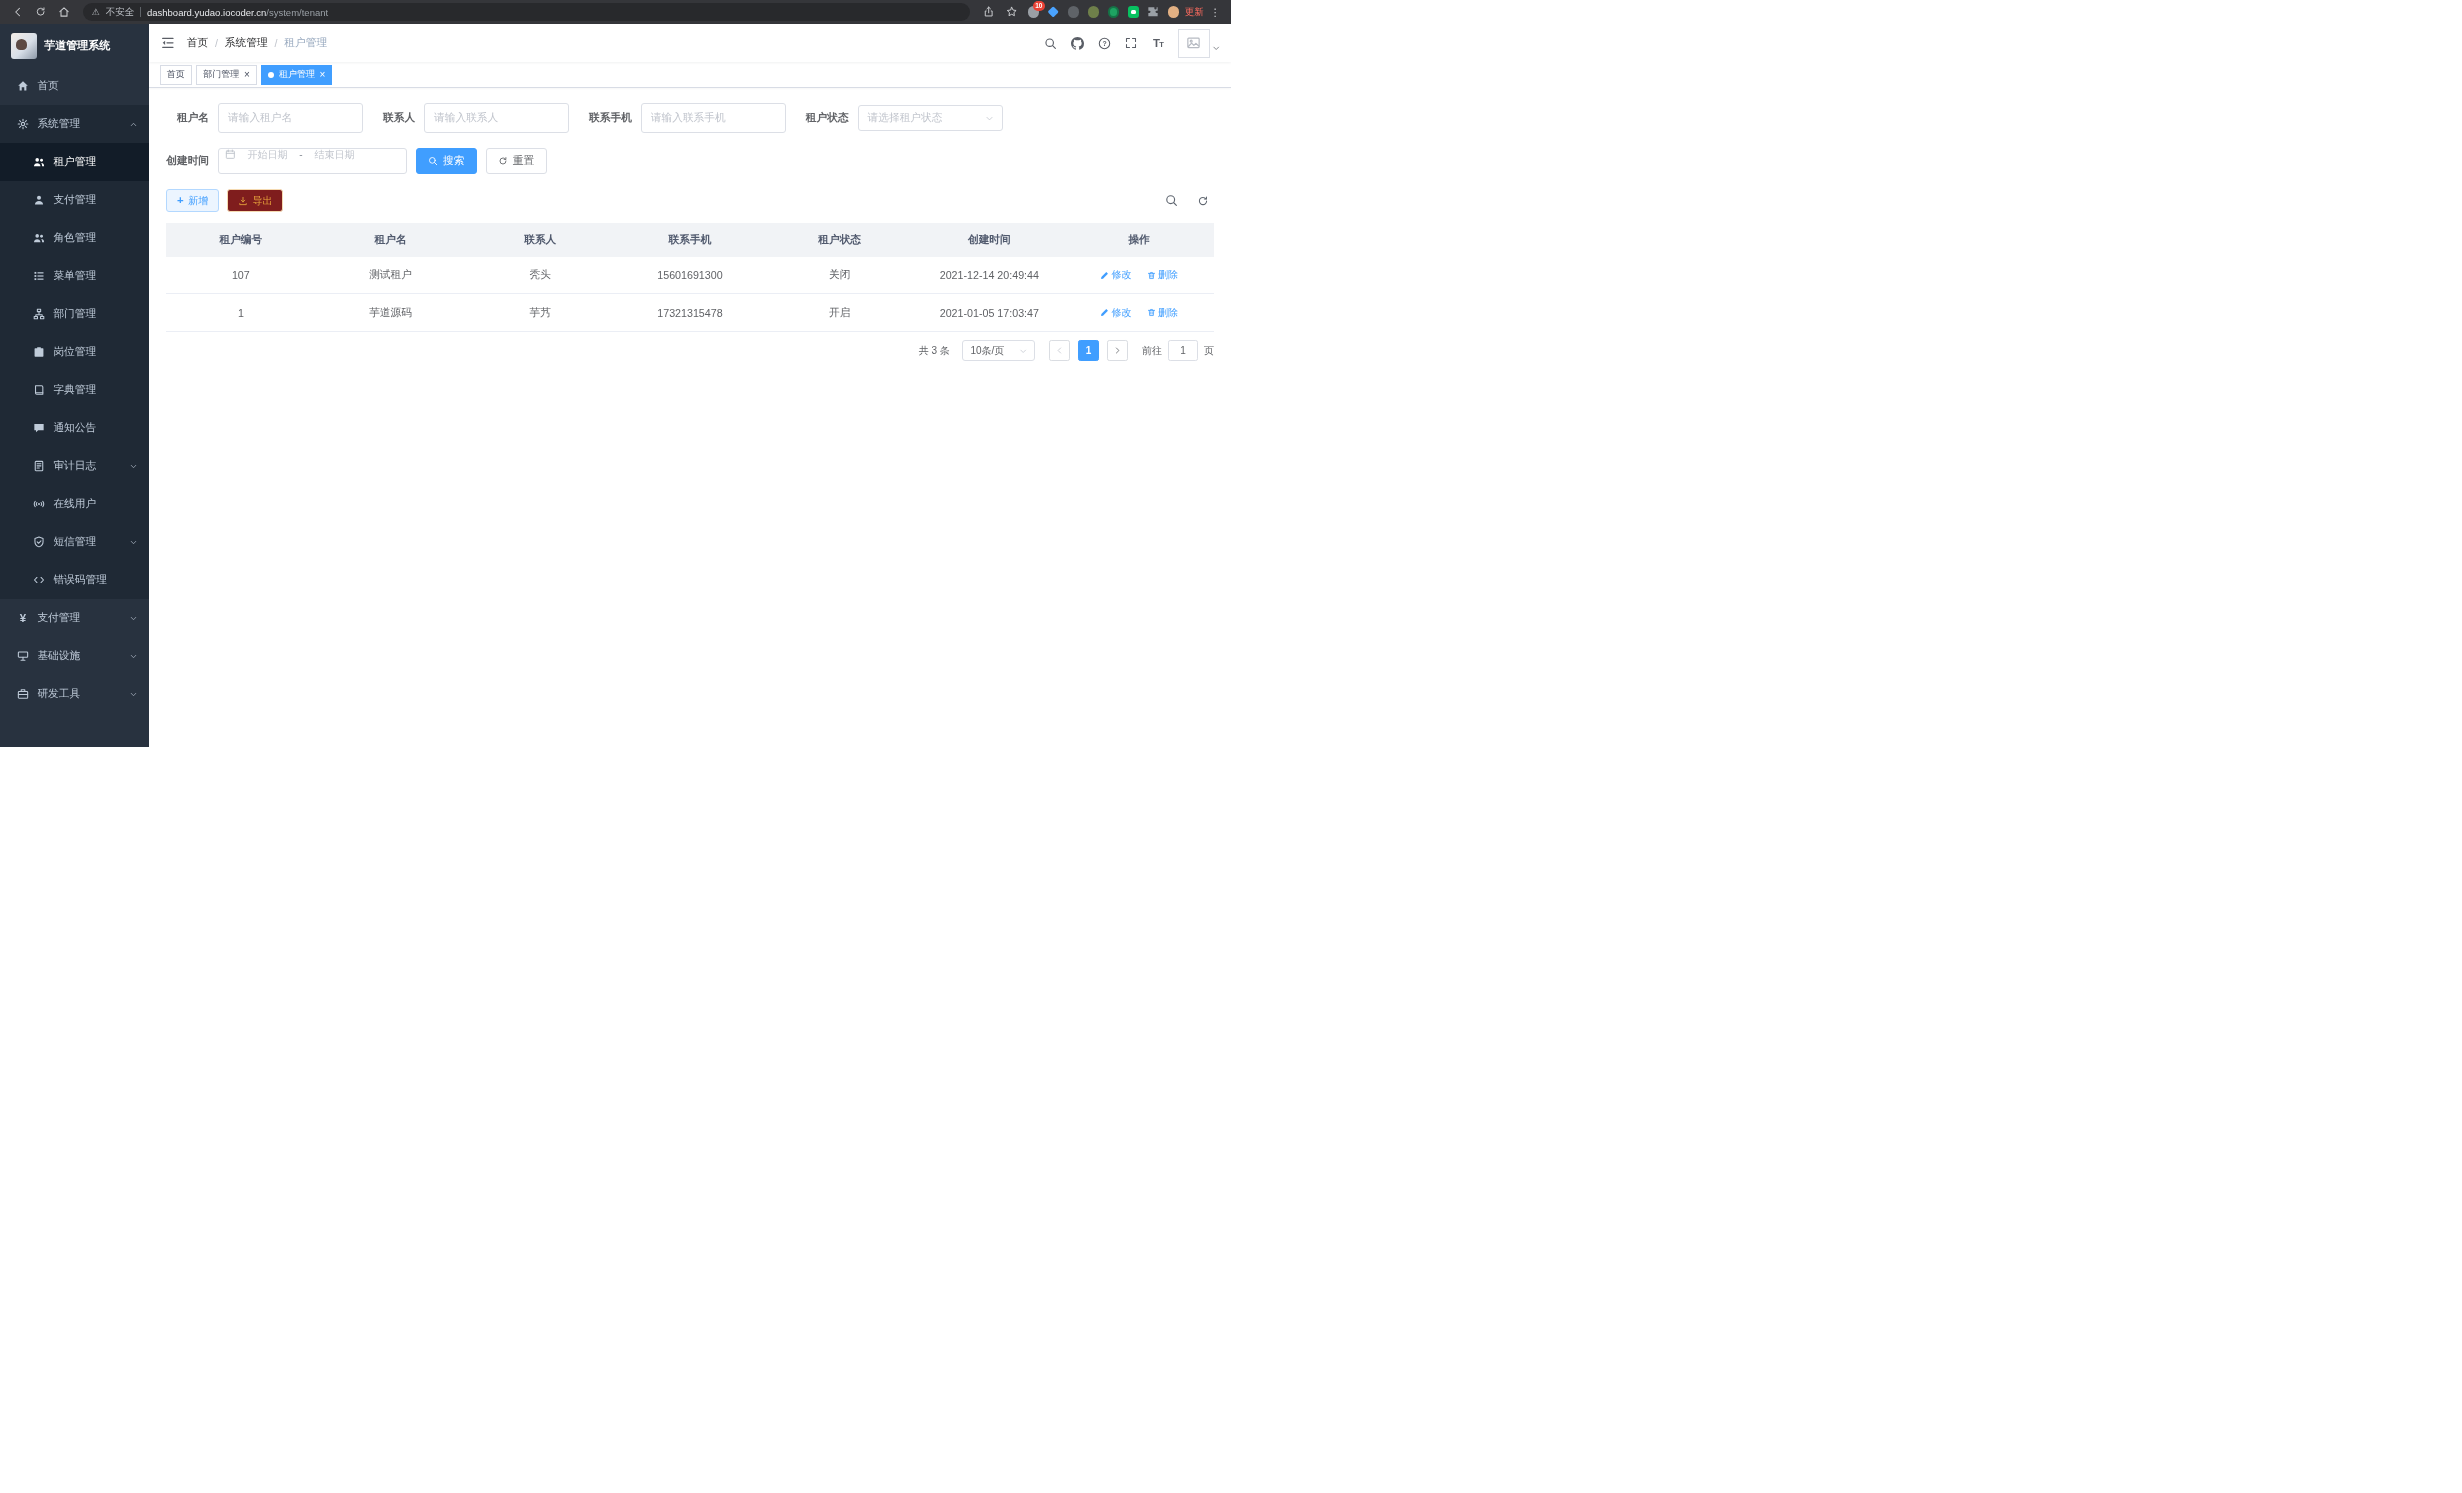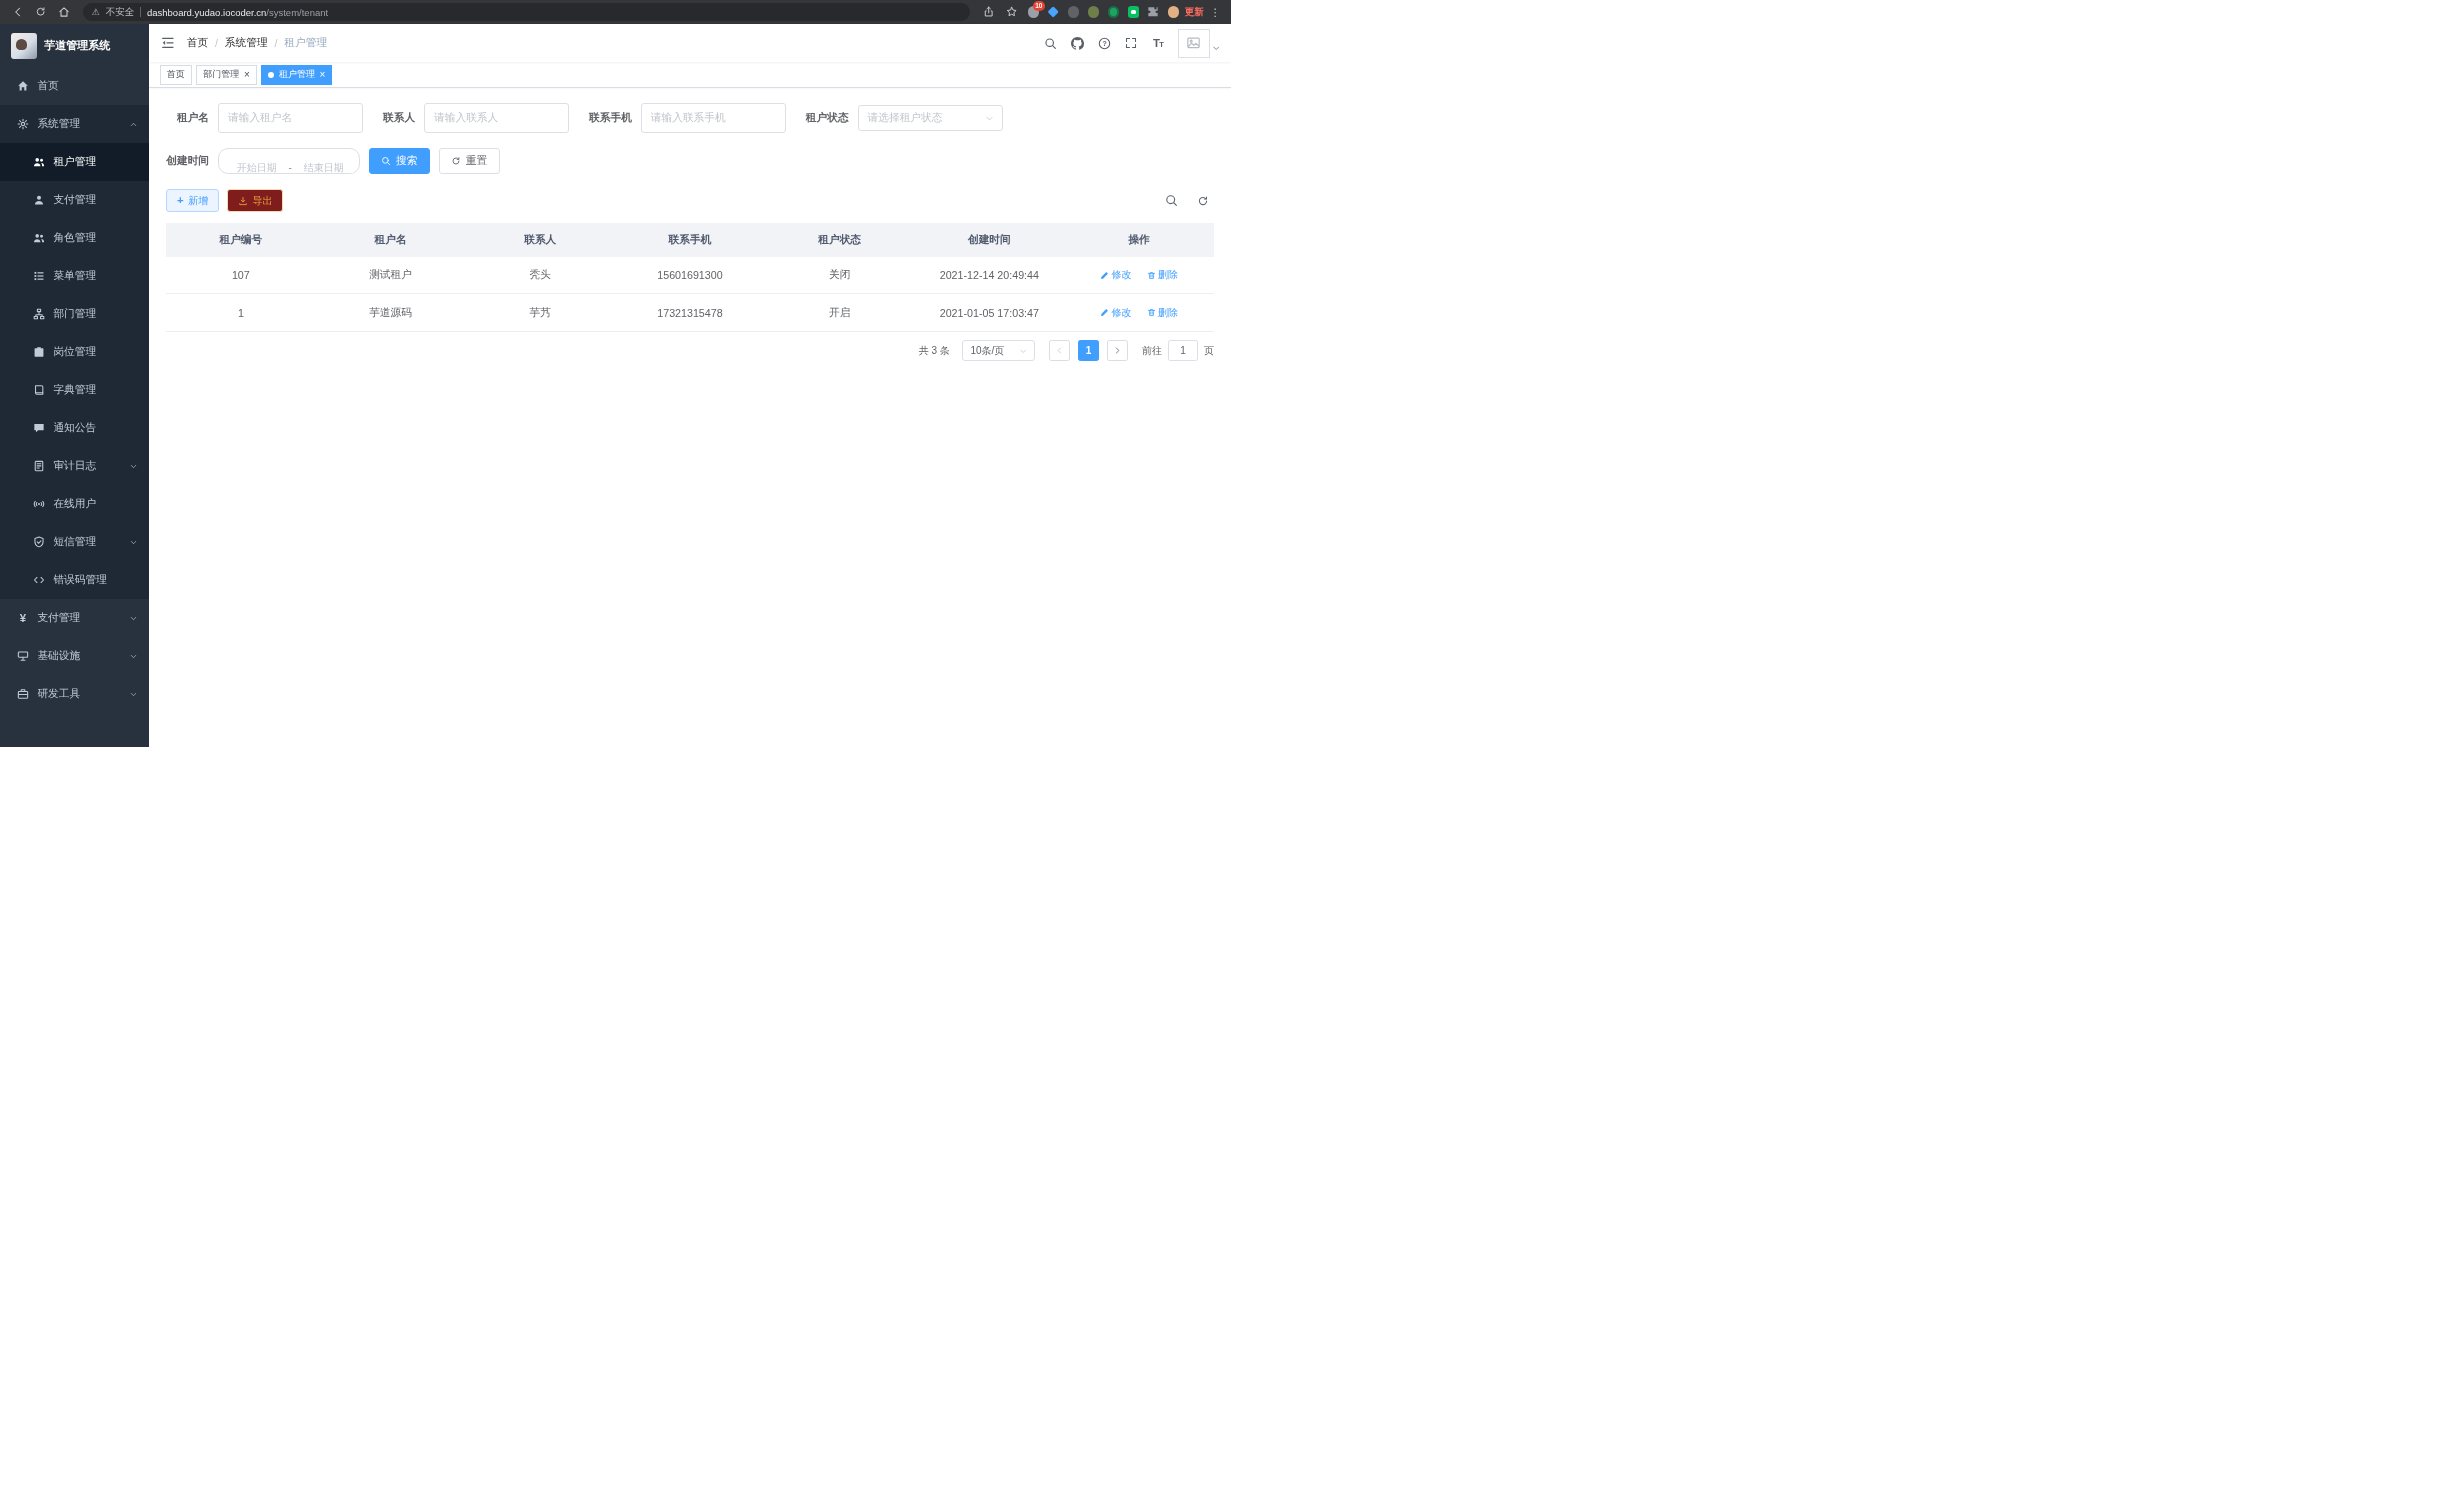--- a/index.html
+++ b/index.html
@@ -20,21 +20,21 @@
   .url-host { color:#e8eaed; }
   .url-path { color:#9aa0a6; }
   .ext-wrap { position:relative; width:17px; height:17px; display:flex; align-items:center; justify-content:center; cursor:pointer; flex-shrink:0; }
   .ext { display:block; }
   .c-circle { width:11.4px; height:11.4px; border-radius:50%; }
   .badge { position:absolute; top:-2.3px; right:-3px; background:#e94235; color:#fff; font-size:6.5px; line-height:1; padding:1.5px 2.3px; border-radius:5.3px; font-weight:700; }
   .diamond { width:8.4px; height:8.4px; background:#4aa3ff; transform:rotate(45deg); border-radius:1.5px; }
   .wechat { width:11.4px; height:11.4px; border-radius:3px; background:#07c160; display:flex; align-items:center; justify-content:center; }
   .wechat i { width:5.3px; height:3.8px; background:#fff; border-radius:1.5px; display:block; }
   .ring { width:11.4px; height:11.4px; border-radius:50%; background:#1ea362; border:2.3px solid #157347; }
-  .update { color:#ff6c5f; font-size:9.5px; font-weight:700; cursor:pointer; white-space:nowrap; }
+  .update { color:#ff6c5f; font-size:9.5px; font-weight:400; cursor:pointer; white-space:nowrap; }
   .kebab { color:#c9cbce; font-size:10.7px; padding:0 3px; cursor:pointer; }
 
   
   .app { position:absolute; left:0; right:0; top:24px; bottom:0; display:flex; }
 
   
   .sidebar { width:149px; background:#28323f; flex-shrink:0; overflow:hidden; }
   .logo-row { height:43px; display:flex; align-items:center; gap:7.6px; padding-left:10.7px; cursor:pointer; }
   .logo-img { width:26px; height:26px; border-radius:3px; background:linear-gradient(135deg,#f3ece6 0%,#d8dfe8 55%,#8d99a8 100%); position:relative; flex-shrink:0; }
   .logo-img::after { content:""; position:absolute; left:5.3px; top:6.9px; width:10.7px; height:10.7px; border-radius:50% 50% 40% 40%; background:#5d4a44; }
@@ -73,21 +73,21 @@
   
   .form-row { display:flex; align-items:center; margin-bottom:15px; }
   .form-item { display:flex; align-items:center; margin-right:20px; }
   .flabel { color:#606266; font-weight:700; margin-right:9px; white-space:nowrap; }
   .flabel.w56 { min-width:43px; text-align:right; }
   .el-input { width:145px; height:26px; border:0.8px solid #dcdfe6; border-radius:3px; padding:14px 9px; font-size:10.7px; color:#606266; outline:none; font-family:Liberation Mono, monospace; background:#fff; }
   ::placeholder { color:#c0c4cc; opacity:1; }
   .el-select { width:145px; height:26px; border:0.8px solid #dcdfe6; border-radius:3px; display:flex; align-items:center; padding:0 7.6px 0 9px; cursor:pointer; background:#fff; }
   .el-select .ph { flex:1; color:#c0c4cc; font-size:10.7px; }
   .sel-caret { color:#c0c4cc; flex-shrink:0; }
-  .date-range { width:142px; height:26px; border:0.8px solid #dcdfe6; border-radius:10px; display:flex; align-items:flex-end; padding:0 6px; gap:2.3px; background:#fff; color:#c0c4cc; }
+  .date-range { width:189px; height:26px; border:0.8px solid #dcdfe6; border-radius:3px; display:flex; align-items:flex-start; padding:0 6px; gap:2.3px; background:#fff; color:#c0c4cc; }
   .date-range input { border:none; outline:none; width:59px; text-align:center; font-size:10px; color:#606266; font-family:inherit; padding:0; }
   .dsep { color:#8a9099; font-size:10px; }
 
   .btn { display:inline-flex; align-items:center; justify-content:center; gap:4.6px; border-radius:3px; cursor:pointer; font-family:inherit; }
   .btn.lg { height:26px; padding:0 11.4px; font-size:10.7px; }
   .btn.sm { height:23px; padding:0 10px; font-size:10px; }
   .btn.primary { background:#409eff; border:0.8px solid #409eff; color:#fff; }
   .btn.default { background:#fff; border:0.8px solid #dcdfe6; color:#606266; }
   .btn.plain-primary { background:#ecf5ff; border:0.8px solid #b3d8ff; color:#409eff; }
   .btn.plain-warning { background:#7f1d1d; border:0.8px solid #f5dab1; color:#e6a23c; }

